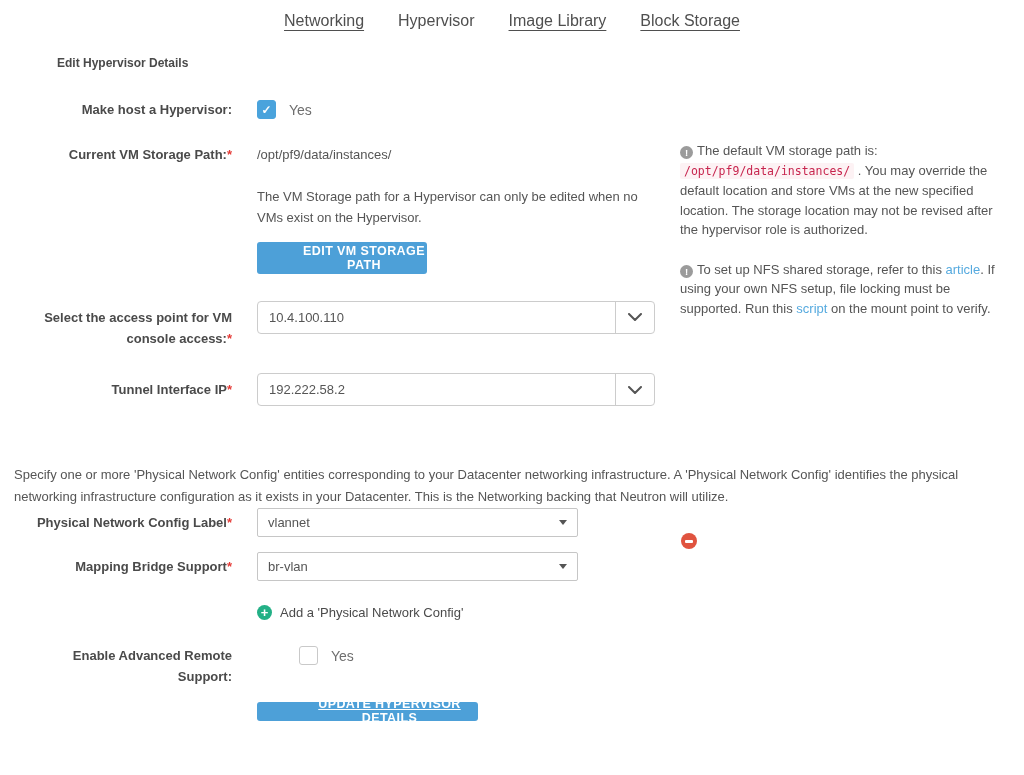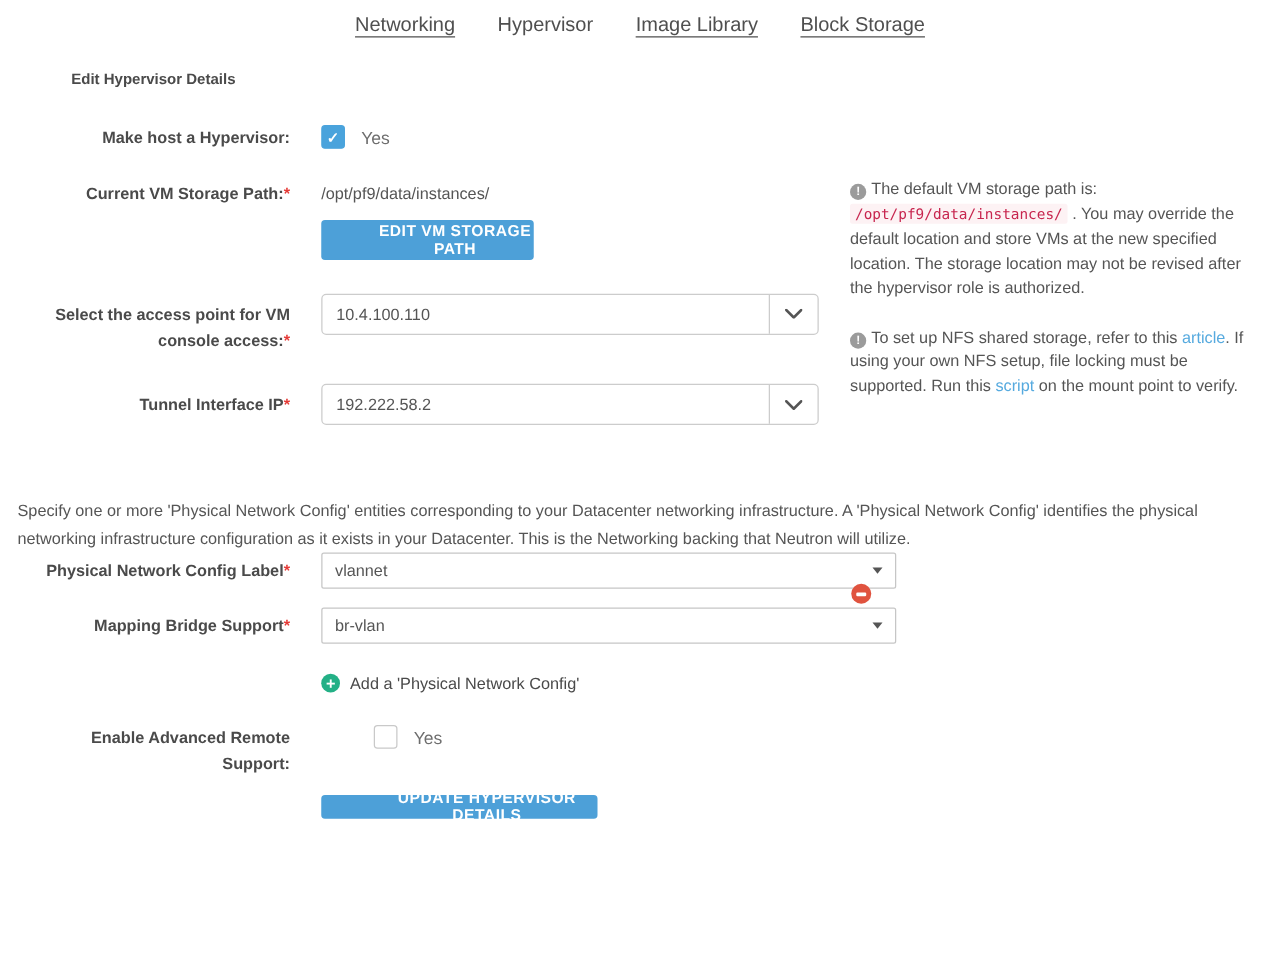--- a/index.html
+++ b/index.html
@@ -26,28 +26,28 @@
   .checkbox { width:19px; height:19px; border:1px solid #c9c9c9; border-radius:3px; background:#fff;
               display:flex; align-items:center; justify-content:center; cursor:pointer;
               font-size:12px; font-weight:bold; color:#fff; }
   .checkbox.checked { background:#4aa3dc; border-color:#4aa3dc; }
   .cb-label { margin-left:13px; color:#6e6e6e; font-size:14px; cursor:pointer; }
   
   .btn { display:flex; align-items:center; justify-content:center; background:#4da0d8; color:#fff;
          font-family:"Liberation Sans", sans-serif; font-weight:bold; font-size:12.5px;
          letter-spacing:0.4px; border:none; border-radius:3px; cursor:pointer;padding-left:44px; }
   .btn-edit { width:170px; height:32px; margin-top:14px; }
-  .btn-update { width:221px; height:19px; }
+  .btn-update { width:221px; height:19px;text-decoration:underline; }
   
   .combo { display:flex; width:398px; height:33px; border:1px solid #ccc; border-radius:4px;
            background:#fff; align-items:stretch; cursor:pointer; }
   .combo-val { flex:1; display:flex; align-items:center; padding-left:11px; font-size:13px; color:#555; }
   .combo-caret { width:39px; border-left:1px solid #ccc; display:flex; align-items:center; justify-content:center; }
   
-  .nselect { width:460px; height:29px; border:1px solid #c6c6c6; border-radius:2px; background:#fff;
+  .nselect { width:321px; height:29px; border:1px solid #c6c6c6; border-radius:2px; background:#fff;
              display:flex; align-items:center; justify-content:space-between; padding:0 10px;
              font-size:13px; color:#555; cursor:pointer; }
   .tri { width:0; height:0; border-left:4px solid transparent; border-right:4px solid transparent;
          border-top:5px solid #555; }
   
   .icon-minus { position:absolute; left:681px; top:25px; width:16px; height:16px; border-radius:50%;
                 background:#e0533f; cursor:pointer; display:flex; align-items:center; justify-content:center; }
   .icon-minus .bar { width:8px; height:2.5px; background:#fff; border-radius:1px; }
   .icon-plus { width:15px; height:15px; border-radius:50%; background:#23b086; color:#fff;
                display:flex; align-items:center; justify-content:center; font-size:13px; font-weight:bold;
@@ -102,20 +102,21 @@
         </div>
         <span class="cb-label">Yes</span>
       </div>
     </div>
   </div>
 
   <div class="row mt-row2">
     <div class="lbl"><span>Current VM Storage Path:</span><span class="req">*</span></div>
     <div class="ctl">
       <div class="value-text">/opt/pf9/data/instances/</div>
+      <div class="note">The VM Storage path for a Hypervisor can only be edited when no VMs exist on the Hypervisor.</div>
       <button class="btn btn-edit">EDIT VM STORAGE PATH</button>
     </div>
   </div>
 
   <div class="row mt-row3">
     <div class="lbl" style="padding-top:7px;"><span>Select the access point for VM console access:</span><span class="req">*</span></div>
     <div class="ctl">
       <div class="combo">
         <div class="combo-val">10.4.100.110</div>
         <div class="combo-caret">

